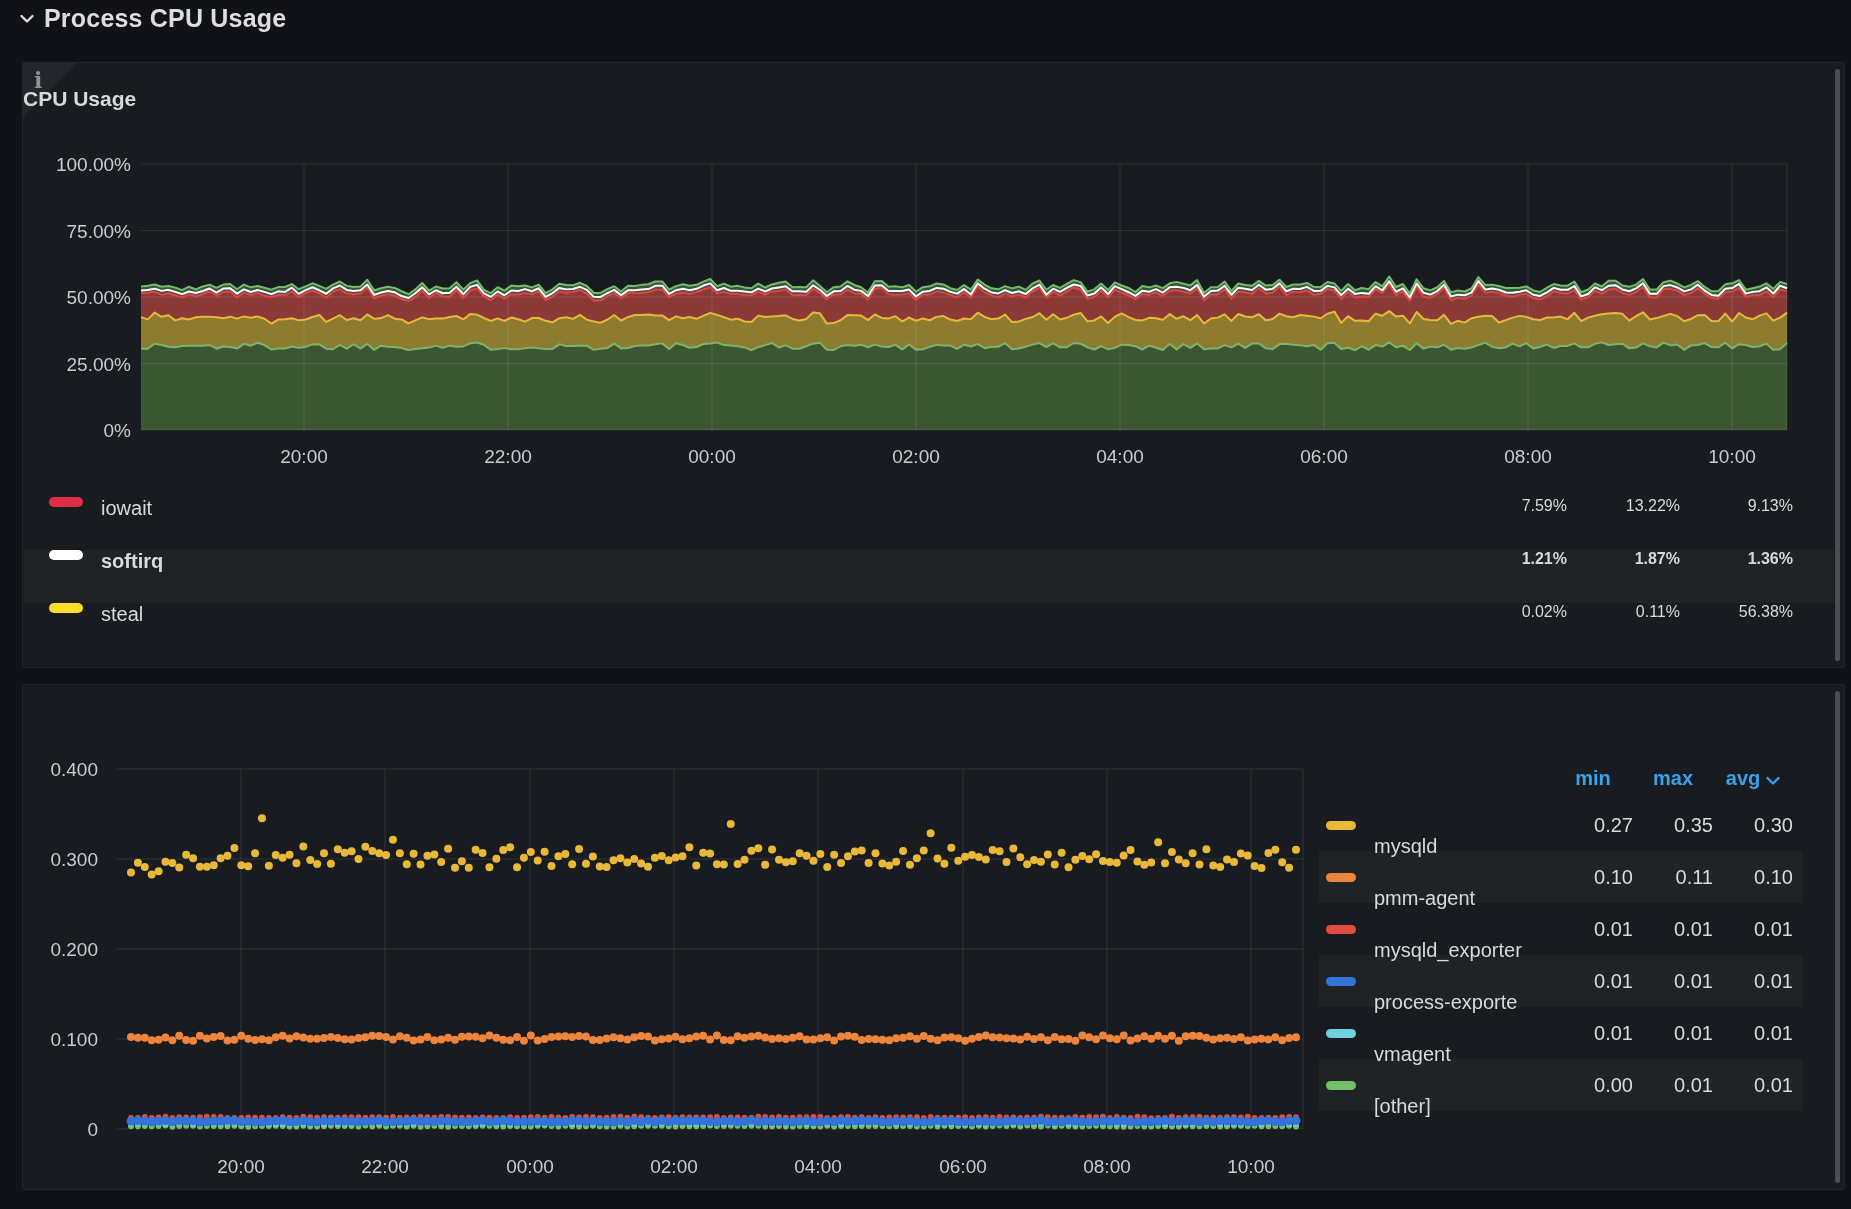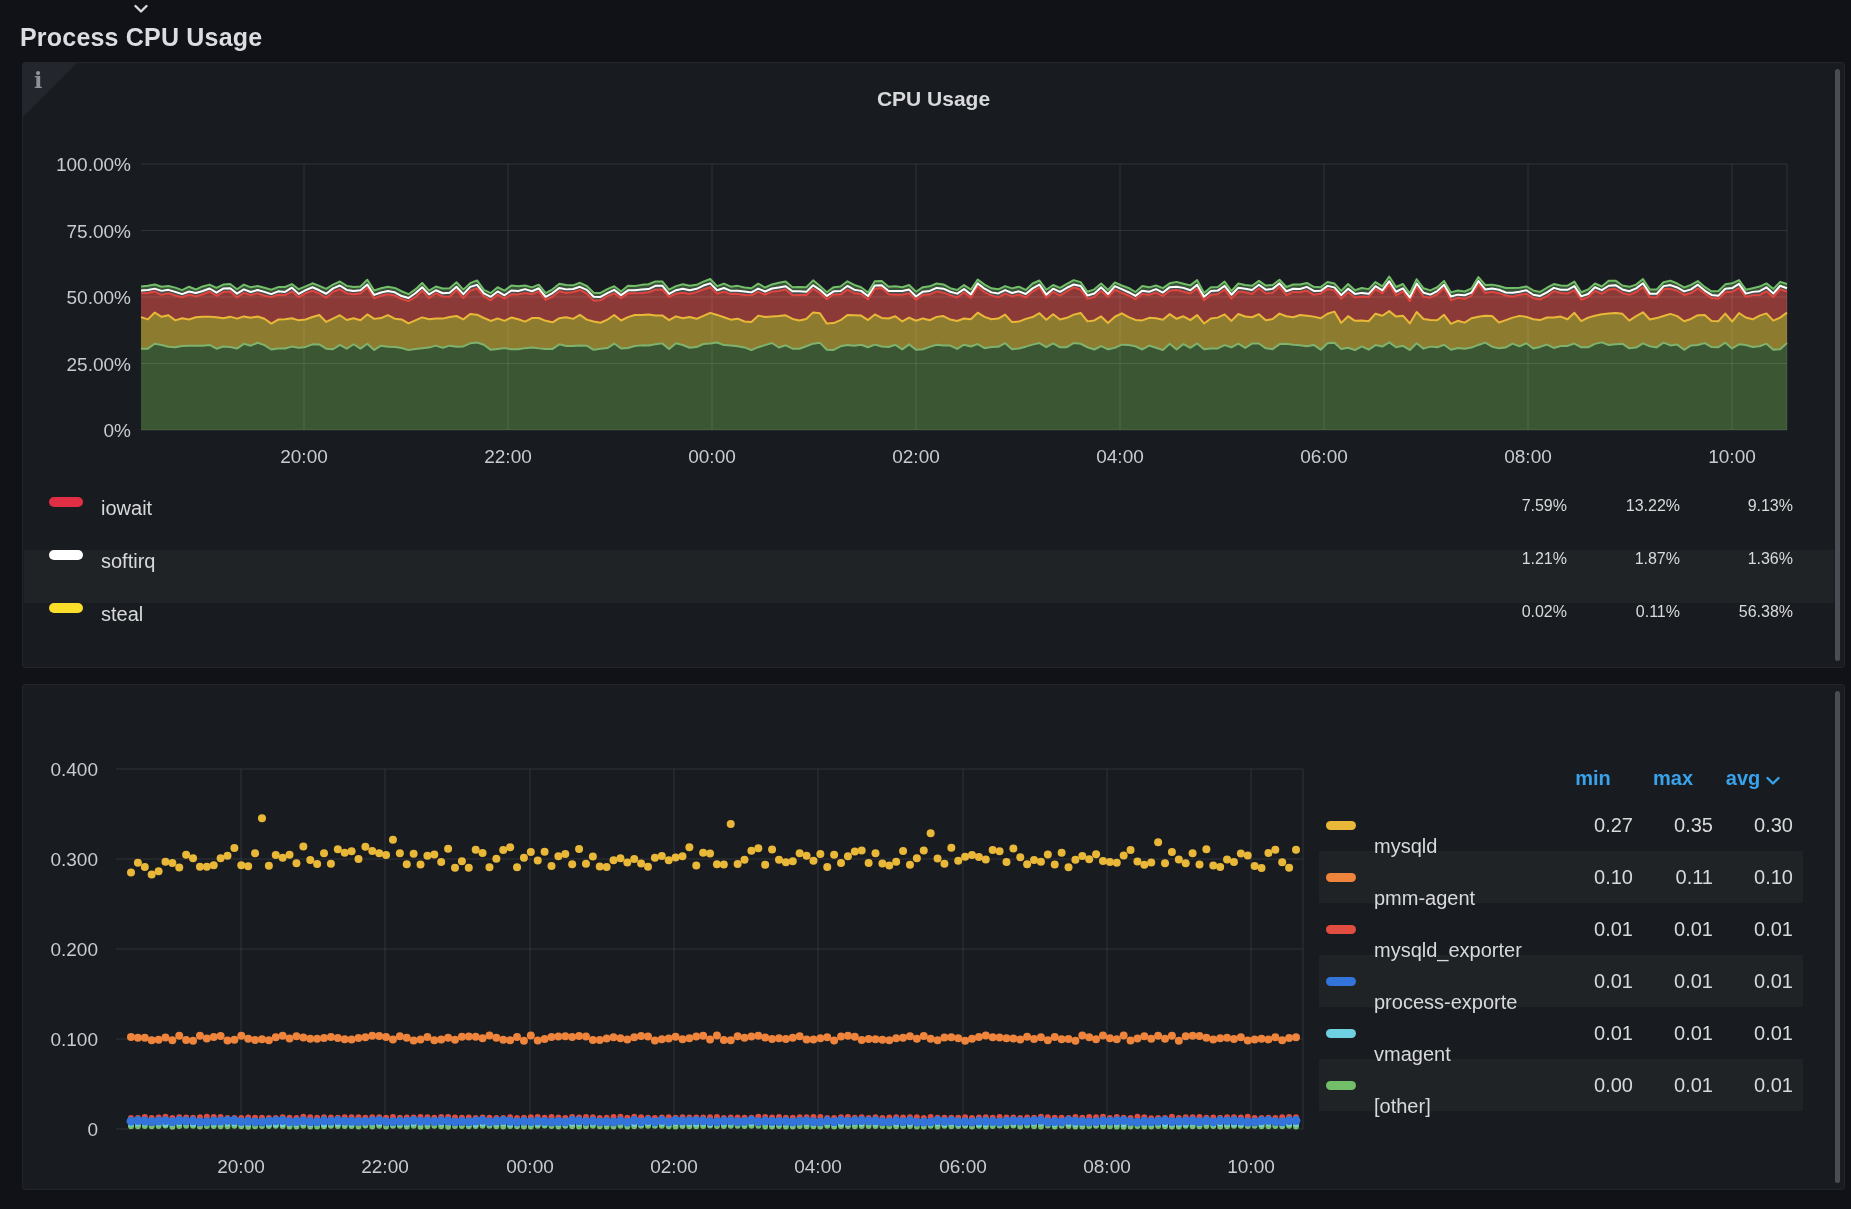--- a/index.html
+++ b/index.html
@@ -1,44 +1,44 @@
 <!DOCTYPE html>
 <html><head>
 <meta charset="utf-8">
 <style>
   html,body{margin:0;padding:0;background:#0e0f13;}
   .page{position:relative;width:1851px;height:1209px;background:#111217;
         font-family:"Liberation Sans",sans-serif;color:#d8d9da;overflow:hidden;}
 
   
-  .section-header{position:absolute;left:20px;top:4px;display:flex;align-items:center;gap:10px;cursor:pointer;flex-direction:column;}
+  .section-header{position:absolute;left:20px;top:4px;display:flex;align-items:center;gap:10px;cursor:pointer;}
   .section-header h1{font-size:25px;font-weight:700;margin:0;color:#dcdde0;letter-spacing:.2px;}
   .chev{width:14px;height:9px;}
 
   
   .panel{position:absolute;left:22px;width:1823px;background:#181b1f;
          border:1px solid #23252b;border-radius:3px;box-sizing:border-box;}
   #panel1{top:62px;height:606px;}
   #panel2{top:684px;height:506px;}
-  .panel-title{position:absolute;left:0;right:0;top:24px;text-align:center;
+  .panel-title{position:absolute;left:0;right:0;top:24px;
                font-size:21px;font-weight:700;color:#d8d9da;}
 
   
   .info-corner{position:absolute;left:0;top:0;width:0;height:0;
                border-left:54px solid #23262c;border-bottom:54px solid transparent;}
   .info-i{position:absolute;left:11px;top:6px;font-family:"DejaVu Serif",serif;
           font-weight:700;font-size:22px;color:#8e9297;line-height:1;}
 
   svg text{font-family:"Liberation Sans",sans-serif;}
   .axis-label{fill:#c7ccd1;font-size:19px;}
 
   
   .legend1{position:absolute;left:1px;right:10px;top:434px;}
   .legend1 .lrow{display:flex;height:53px;padding:0 41px 0 25px;}
-  .legend1 .lrow.striped{background:rgba(255,255,255,0.035);}
+  .legend1 .lrow.striped{background:rgba(255,255,255,0.035);font-weight:bold;}
   .swatch{display:inline-block;width:34px;height:10px;border-radius:5px;flex:none;}
   .legend1 .llabel{margin-left:18px;font-size:20px;color:#d8d9da;}
   .legend1 .lvals{margin-left:auto;display:flex;}
   .legend1 .lval{width:113px;text-align:right;font-size:16px;color:#d8d9da;}
   .legend1 .lval:first-child{width:125px;}
 
   
   .legend2{position:absolute;left:1296px;width:484px;top:72px;}
   .legend2 .lrow{display:flex;align-items:center;height:52px;padding:0 10px 0 7px;}
   .legend2 .lrow.striped{background:rgba(255,255,255,0.035);justify-content:space-between;}

